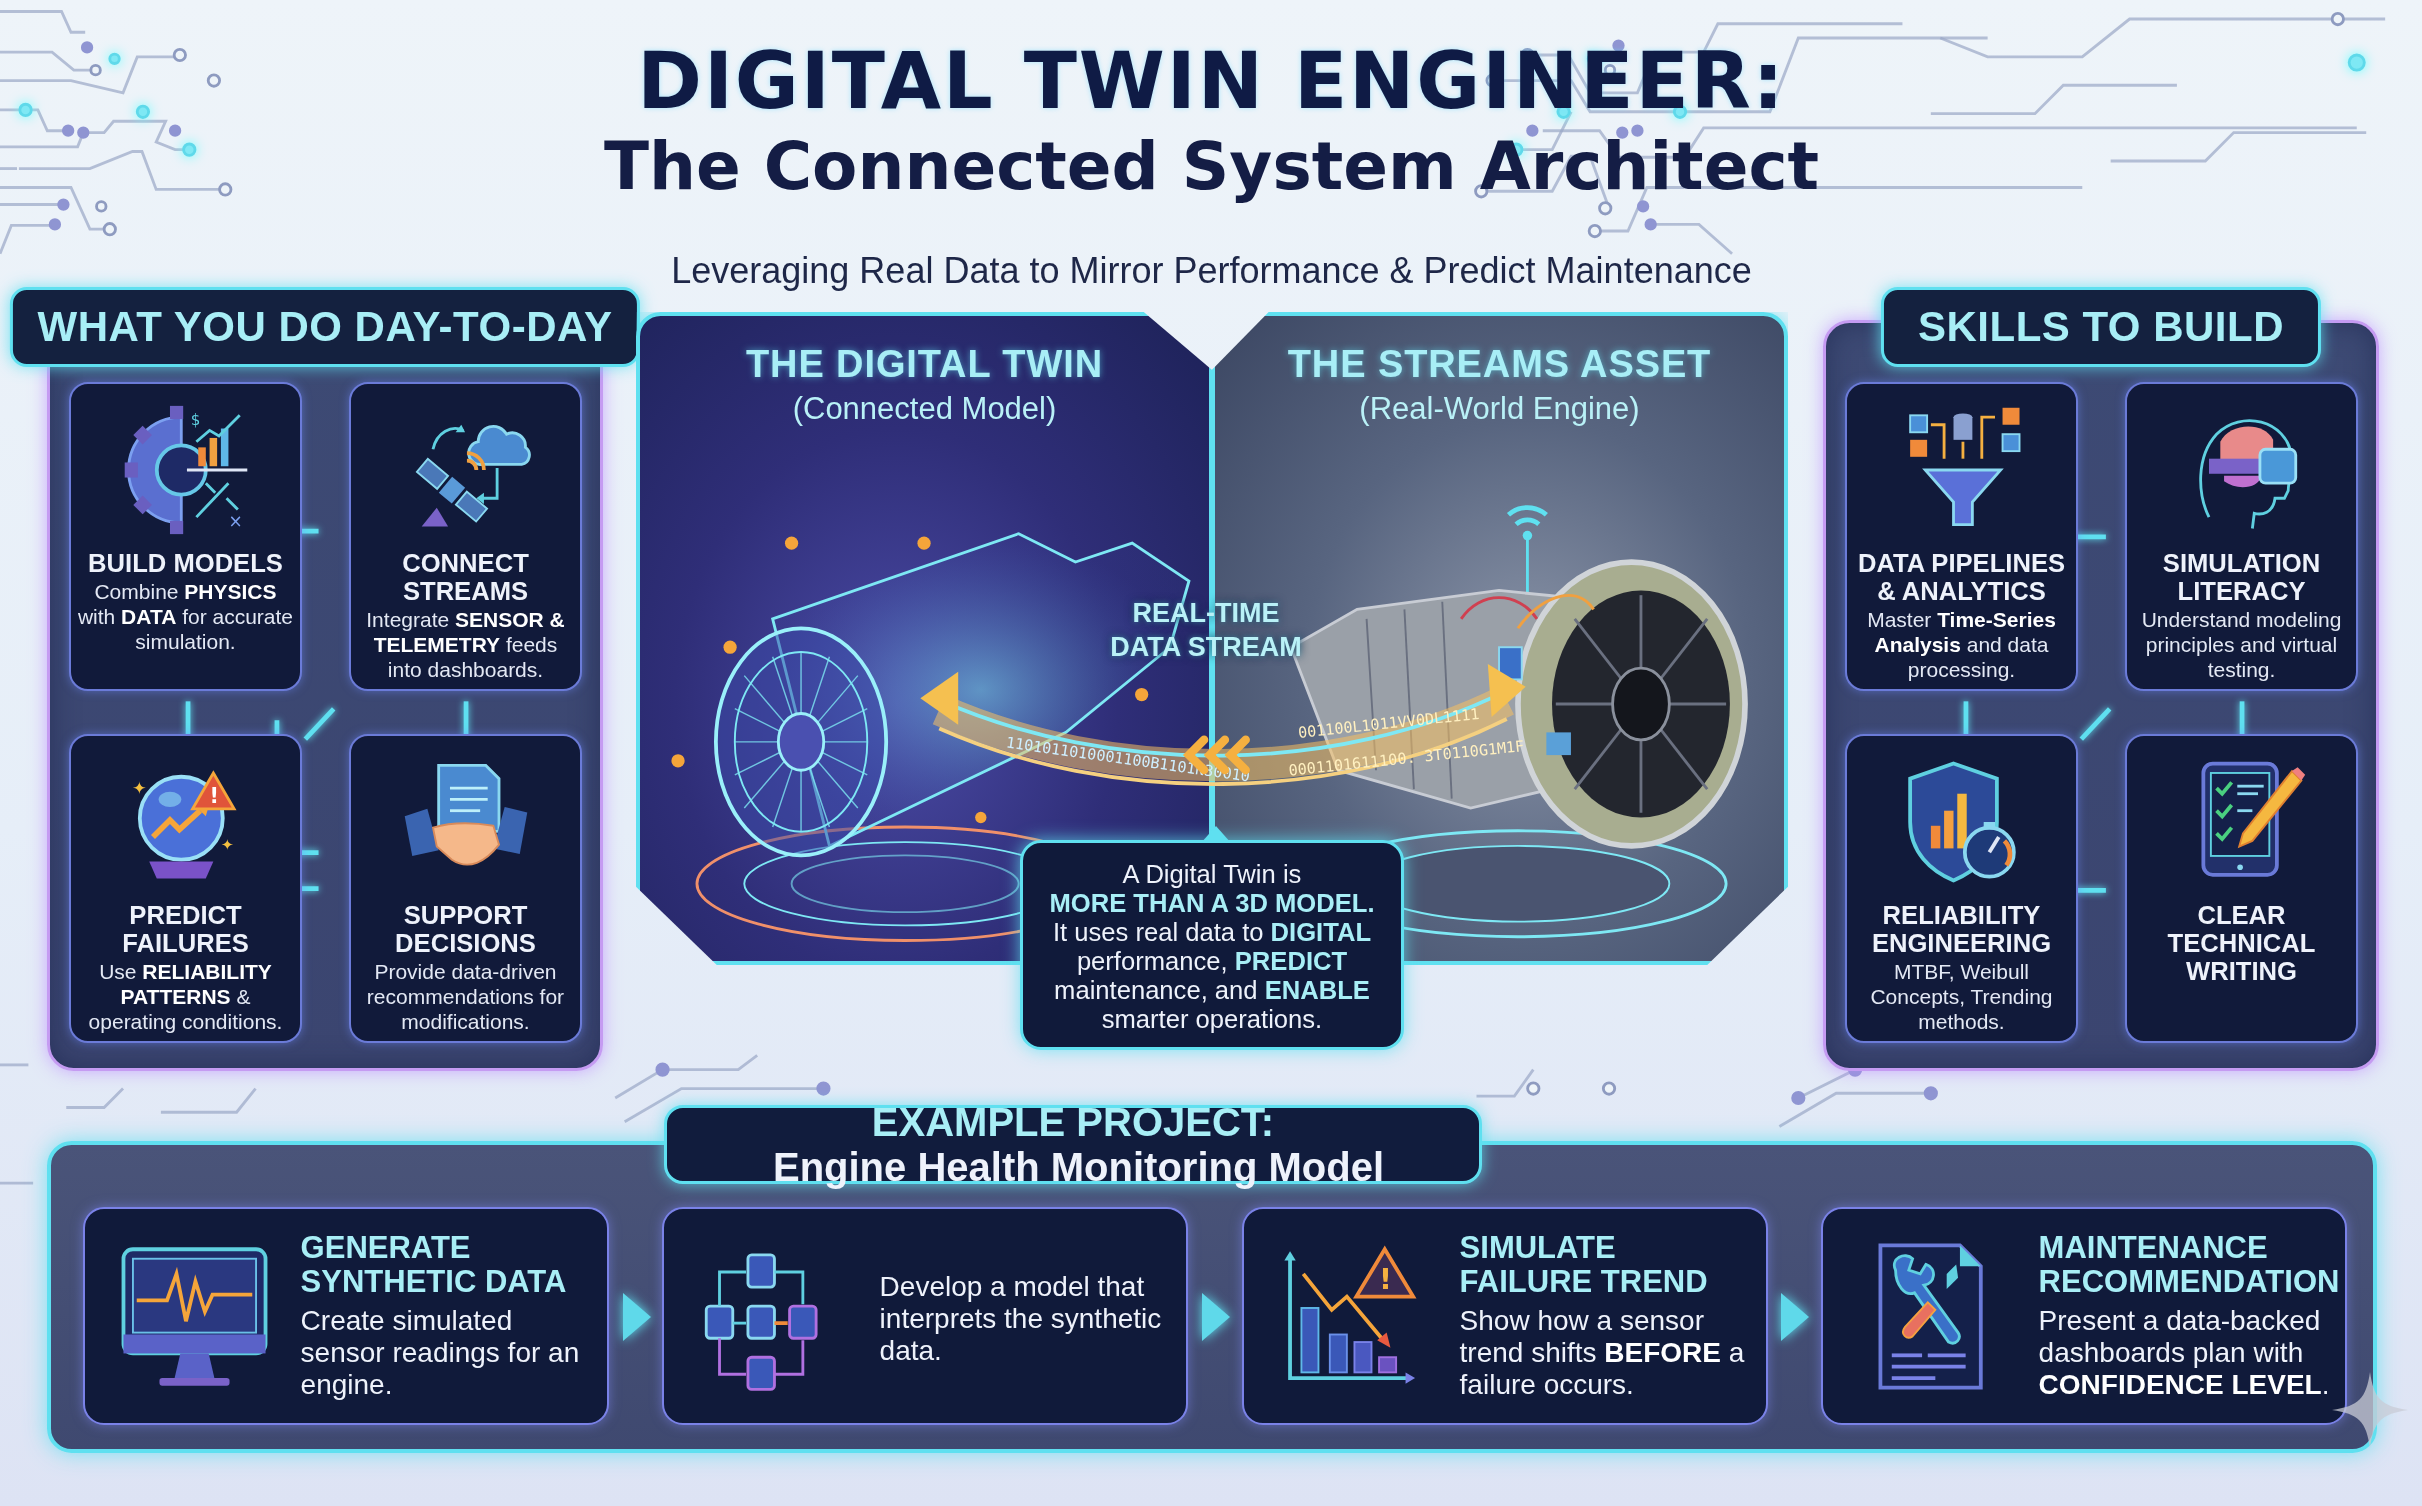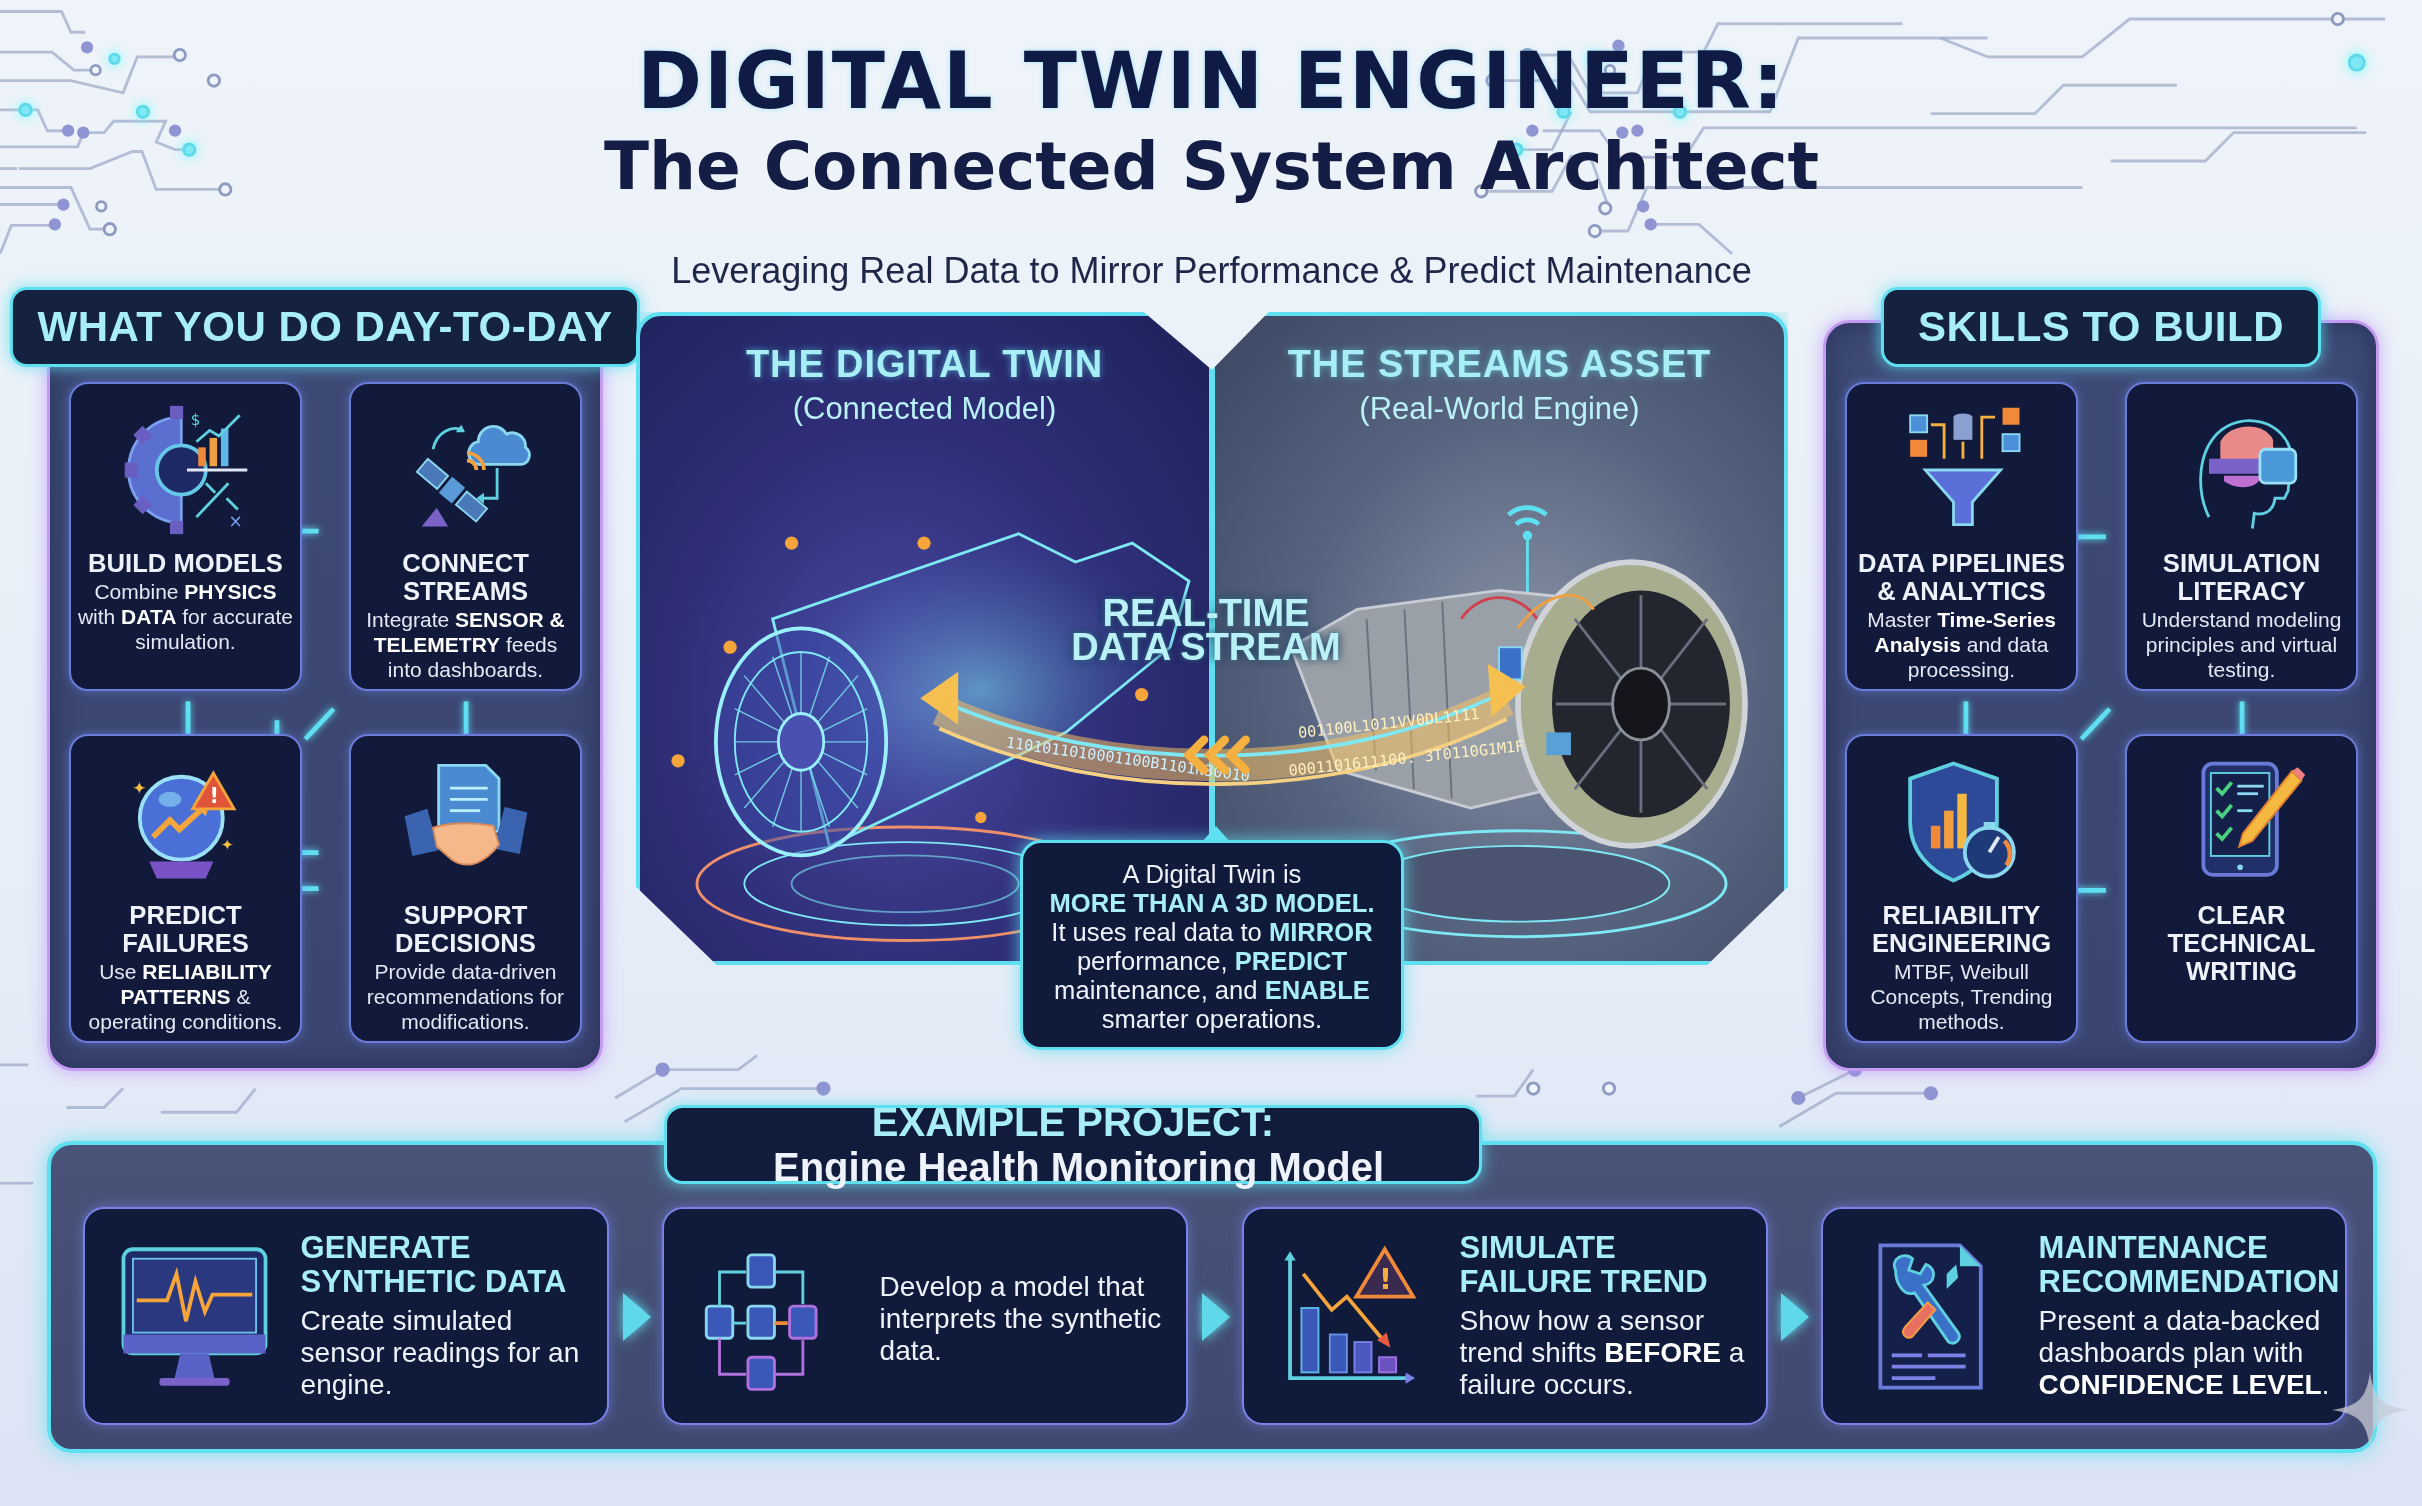--- a/index.html
+++ b/index.html
@@ -84,21 +84,21 @@
     background: radial-gradient(ellipse at 55% 55%, #8b95a8 0%, #586580 50%, #3b4662 100%);
     clip-path: polygon(10% 0, 100% 0, 100% 88%, 86% 100%, 0 100%, 0 9%);
     border-radius: 0 24.6px 0 0;
   }
   .twin-title { position: absolute; top: 26.5px; width: 100%; text-align: center; }
   .twin-title .t1 { font-weight: 700; font-size: 38px; color: #a8eef6; letter-spacing: 0.9px; text-shadow: 0 0 7.6px rgba(95,224,240,.6); }
   .twin-title .t2 { font-size: 31px; color: #b9f1f7; margin-top: 5.7px; }
   .engine { position: absolute; }
   .stream-label {
     position: absolute; left: 1064px; top: 596px; width: 284px; text-align: center;
-    font-weight: 700; font-size: 38px; line-height: 34px; color: #b9f1f7;
+    font-weight: 700; font-size: 27px; line-height: 34px; color: #b9f1f7;
     text-shadow: 0 0 9.5px #102040, 0 0 5.7px rgba(95,224,240,.6);
   }
   .callout {
     position: absolute; left: 1020px; top: 840px; width: 384px; height: 210px;
     background: #101a3a; border: 3.8px solid #5fe0f0; border-radius: 21px;
     box-shadow: 0 0 17px rgba(95,224,240,.8);
     text-align: center; padding-top: 17px;
     font-size: 25.6px; line-height: 29px; color: #eef2fb;
   }
   .callout .hl { font-weight: 700; color: #a8eef6; }
@@ -429,21 +429,21 @@
 </div>
 
 <div class="stream-label">
   <div>REAL-TIME</div>
   <div>DATA STREAM</div>
 </div>
 
 <div class="callout">
   <div>A Digital Twin is</div>
   <div class="hl">MORE THAN A 3D MODEL.</div>
-  <div><span>It uses real data to </span><span class="hl">MIRROR</span></div>
+  <div><span>It uses real data to </span><span class="hl">DIGITAL</span></div>
   <div><span>performance, </span><span class="hl">PREDICT</span></div>
   <div><span>maintenance, and </span><span class="hl">ENABLE</span></div>
   <div>smarter operations.</div>
 </div>
 
 <div class="side right">
   <div class="side-tab" style="padding:13.2px 34px">SKILLS TO BUILD</div>
   <svg class="grid-lines" width="556" height="751" viewBox="0 0 588 794">
     <path d="M256 226 H296"></path>
       <path d="M148 400 V440"></path>

